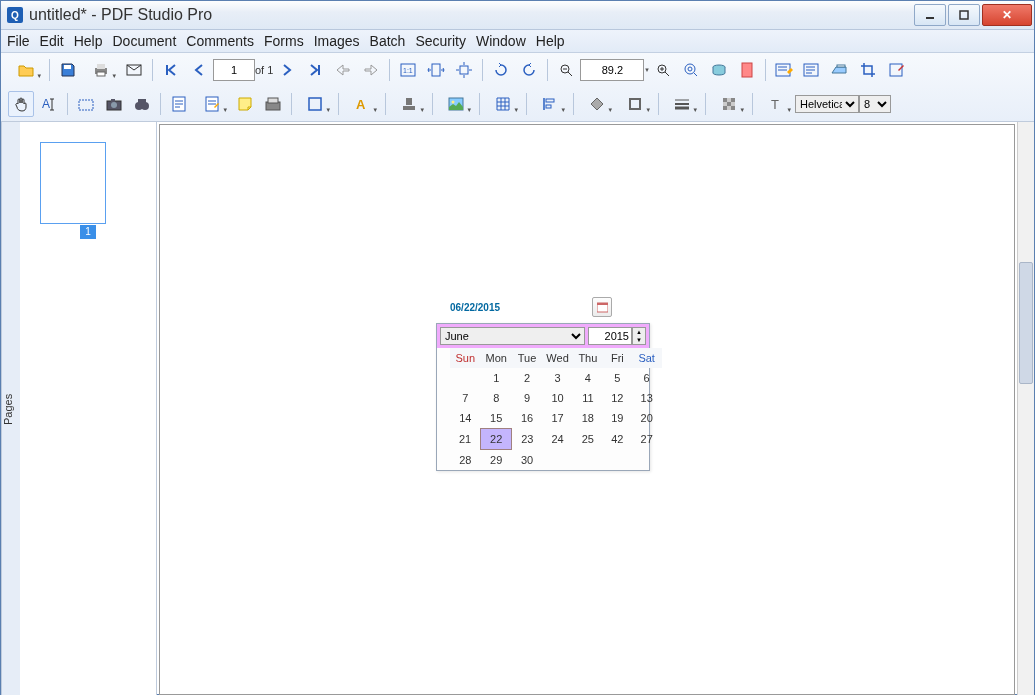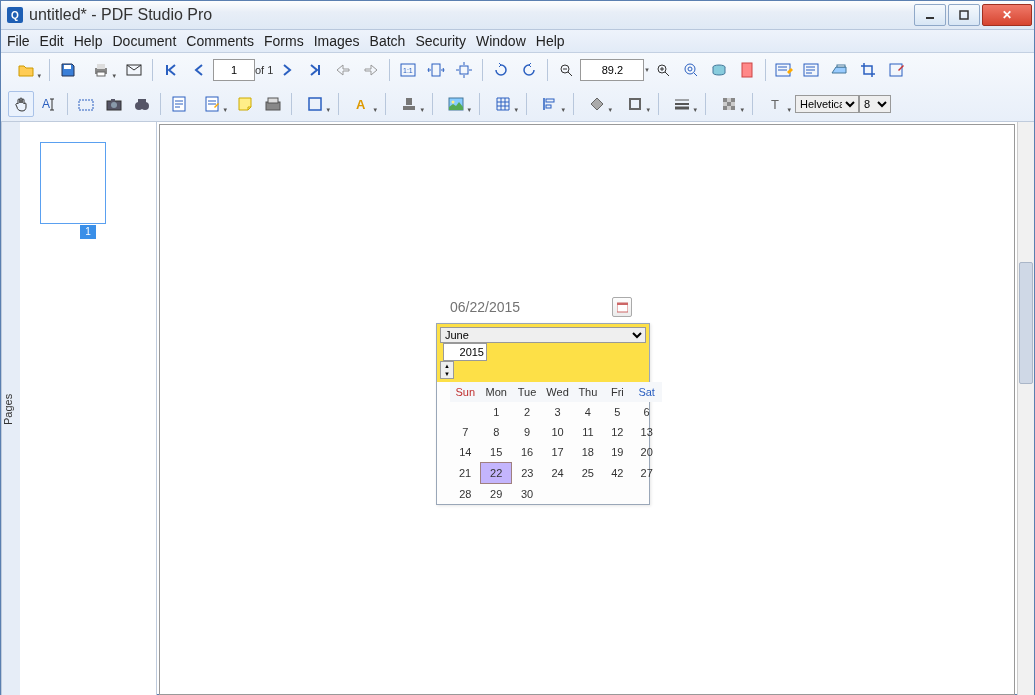--- a/index.html
+++ b/index.html
@@ -22,24 +22,24 @@
 .zoominput{width:58px;height:18px;text-align:center;border:1px solid #999;font-size:11px;background:#fff;}
 .content{display:flex;height:calc(100% - 118px);}
 .sidetab{width:18px;background:#e6edf7;border-right:1px solid #bfcbdc;writing-mode:vertical-rl;transform:rotate(180deg);text-align:center;font-size:11px;color:#333;padding:6px 0;}
 .thumbs{width:136px;background:#fff;border-right:1px solid #bfcbdc;}
 .thumbs-head{height:22px;background:linear-gradient(#f6f9fd,#e8eff9);border-bottom:1px solid #c3d0e2;display:flex;align-items:center;padding:0 6px;font-size:11px;justify-content:space-between;}
 .thumbs-body{padding:20px;}
 .thumb{width:64px;height:80px;border:1px solid #5aa0f0;background:#fff;}
 .thumb-label{width:16px;height:14px;background:#3a8fe8;color:#fff;font-size:10px;text-align:center;margin:1px auto 0;line-height:14px;}
 .page-area{flex:1;background:#fff;position:relative;border:1px solid #999;margin:2px;}
 .datefield{position:absolute;left:290px;top:172px;display:flex;align-items:center;}
-.datefield .val{font-size:14px;color:#737373;}
+.datefield .val{font-size:10px;color:#0369a1;font-weight:bold;}
 .datefield .calbtn{width:18px;height:18px;margin-left:92px;border:1px solid #aaa;border-radius:2px;background:linear-gradient(#fdfdfd,#ececec);display:flex;align-items:center;justify-content:center;font-size:10px;}
 .calendar{position:absolute;left:276px;top:198px;width:212px;border:1px solid #9aa7b8;background:#fdfdfd;box-shadow:1px 1px 3px rgba(0,0,0,0.1);}
-.cal-head{display:flex;padding:3px;background:#fde047;flex-direction:column;}
+.cal-head{display:flex;padding:3px;background:#f0abfc;}
 .cal-head select,.cal-head input{font-size:11px;height:18px;box-sizing:border-box;}
 .cal-month{flex:1;border:1px solid #999;}
 .cal-year{width:44px;text-align:right;border:1px solid #999;margin-left:3px;}
 .spin{width:12px;display:flex;flex-direction:column;border:1px solid #999;}
 .spin div{height:8px;font-size:6px;text-align:center;line-height:8px;background:#eee;}
 .cal-grid{width:100%;border-collapse:collapse;margin-left:13px;}
 .cal-grid th,.cal-grid td{width:30px;height:18px;text-align:center;font-size:11px;font-weight:normal;}
 .cal-grid th{color:#333;background:#f5f7fa;}
 .cal-grid th.sun{color:#c03030;}
 .cal-grid th.sat{color:#2a5fc0;}

